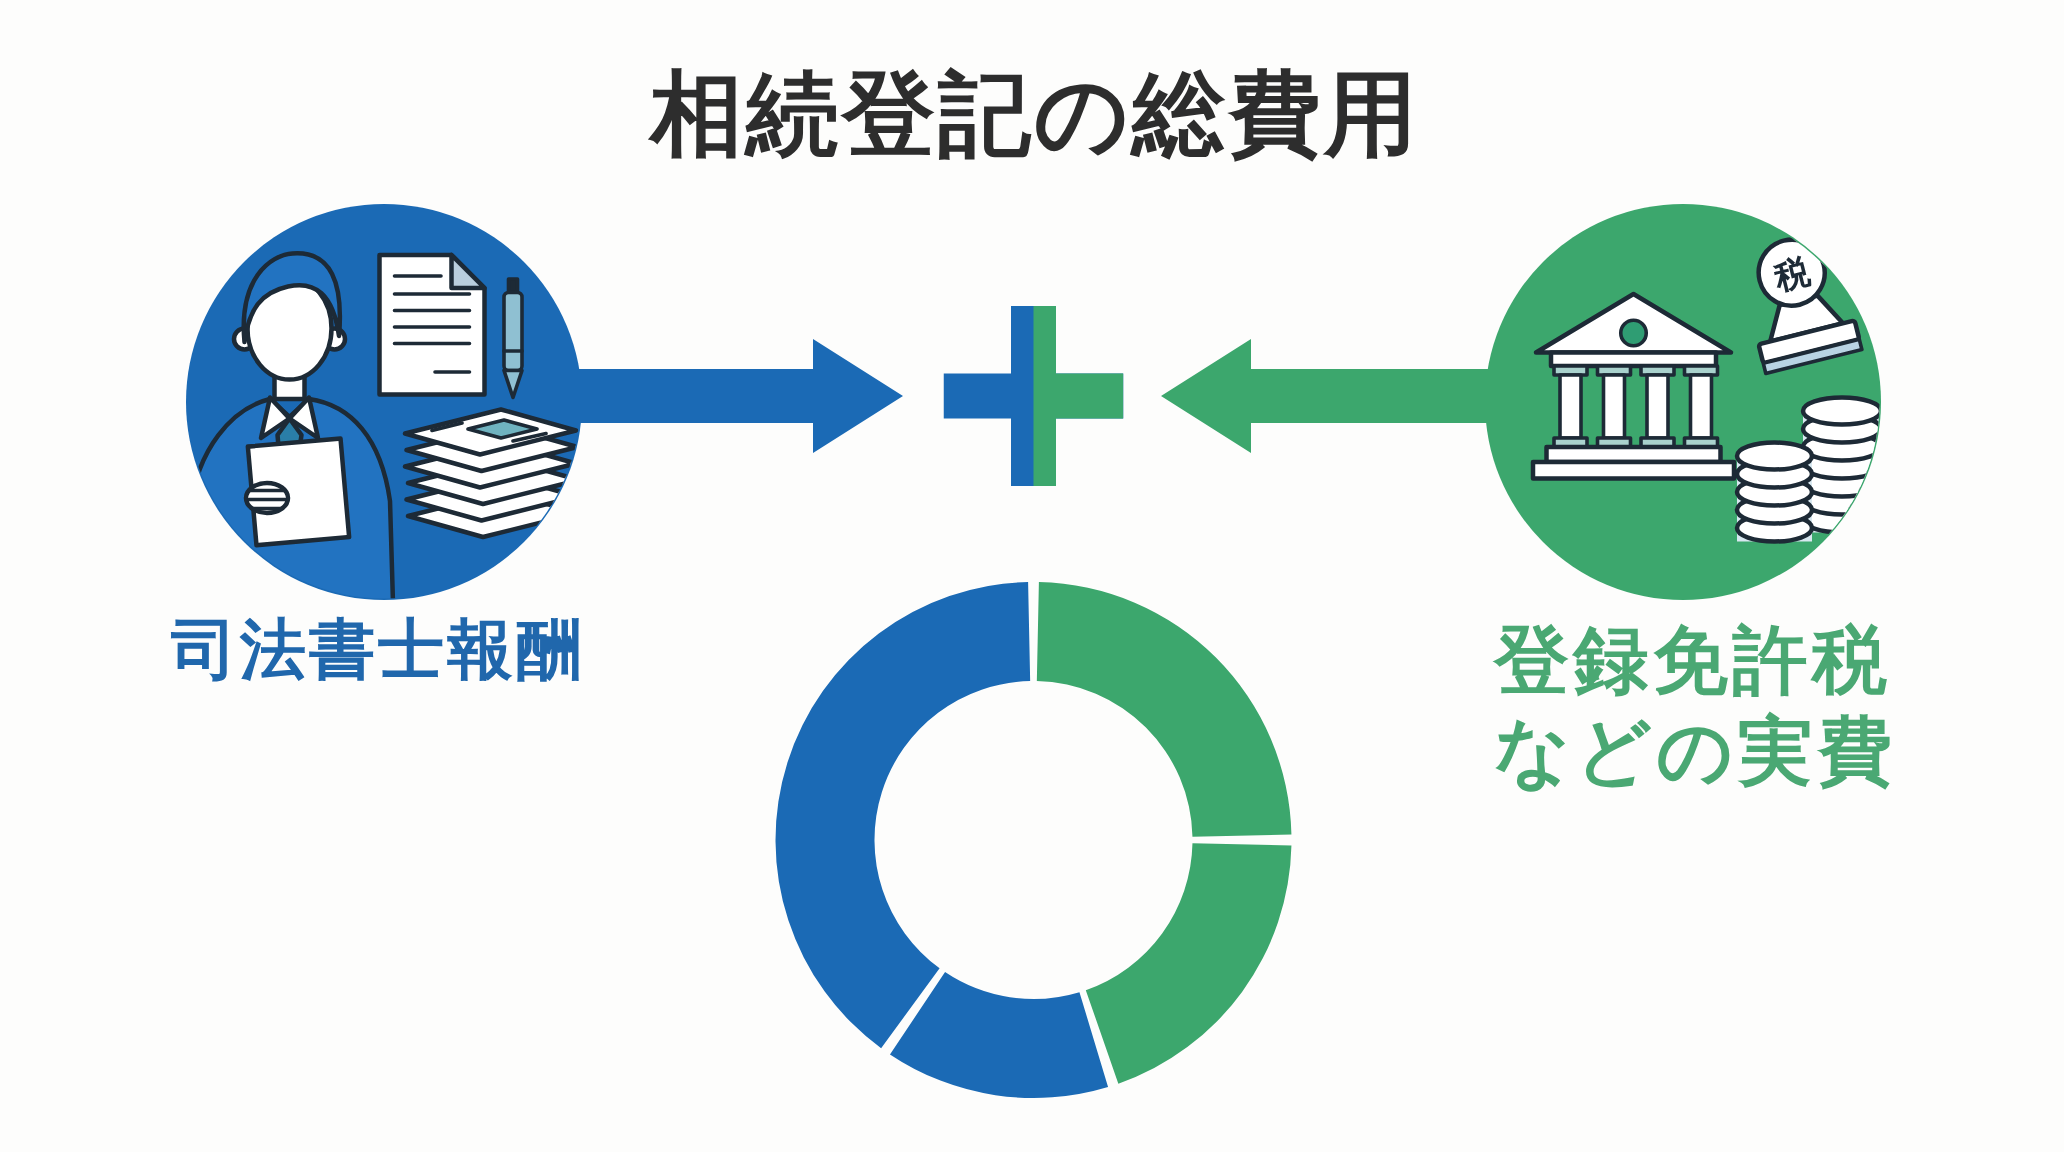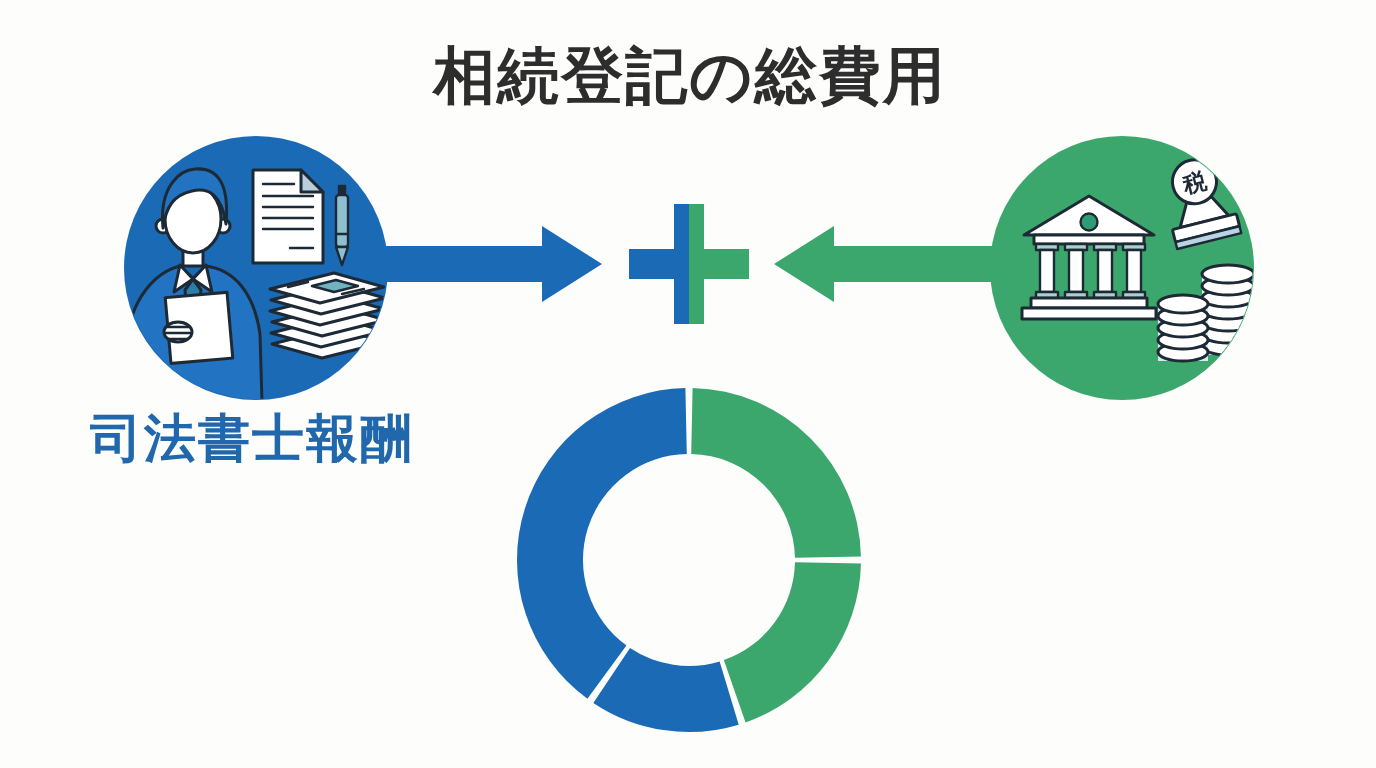--- a/index.html
+++ b/index.html
@@ -8,21 +8,21 @@
     background:var(--page-bg,#fdfdfc);
     font-family:"DejaVu Sans","Liberation Sans",sans-serif;
   }
   .title{
     position:absolute;top:34px;left:2px;width:100%;text-align:center;
     font-size:62px;font-weight:700;color:var(--title-text,#2d2d2d);letter-spacing:2px;
   }
   .abs{position:absolute;}
   .label-left{
     position:absolute;left:90px;top:404px;width:324px;text-align:center;
-    font-size:52px;font-weight:800;color:var(--blue-label-text,#2067ac);letter-spacing:2px;
+    font-size:44px;font-weight:800;color:var(--blue-label-text,#2067ac);letter-spacing:2px;
   }
   .label-right{
     position:absolute;left:996px;top:410px;text-align:left;
     font-size:50px;font-weight:800;color:var(--green-label-text,#4aa873);
     letter-spacing:3px;line-height:61px;
   }
   .donut-wrap{position:absolute;left:499px;top:370px;width:380px;height:380px;}
   .donut-label{
     position:absolute;left:499px;top:370px;width:380px;height:380px;
     display:flex;align-items:center;justify-content:center;
@@ -182,15 +182,17 @@
 
   <svg id="donut-svg" class="donut-wrap" width="380" height="380" viewBox="0 0 380 380">
       <path d="M 193.60 18.04 A 172 172 0 0 1 361.96 186.40 L 295.98 187.78 A 106 106 0 0 0 192.22 84.02 Z" fill="#3ca76d"></path>
       <path d="M 361.96 193.60 A 172 172 0 0 1 246.57 352.43 L 224.86 290.10 A 106 106 0 0 0 295.98 192.22 Z" fill="#3ca76d"></path>
       <path d="M 239.71 354.66 A 172 172 0 0 1 94.32 332.93 L 131.03 278.08 A 106 106 0 0 0 220.64 291.48 Z" fill="#1b6ab5"></path>
       <path d="M 88.42 328.80 A 172 172 0 0 1 186.40 18.04 L 187.78 84.02 A 106 106 0 0 0 127.40 275.54 Z" fill="#1b6ab5"></path>
     </svg>
 
   <div class="label-left">司法書士報酬</div>
   <div class="label-right">
+    <div>登録免許税</div>
+    <div>などの実費</div>
   </div>
 
 </div>
 
 </body></html>

